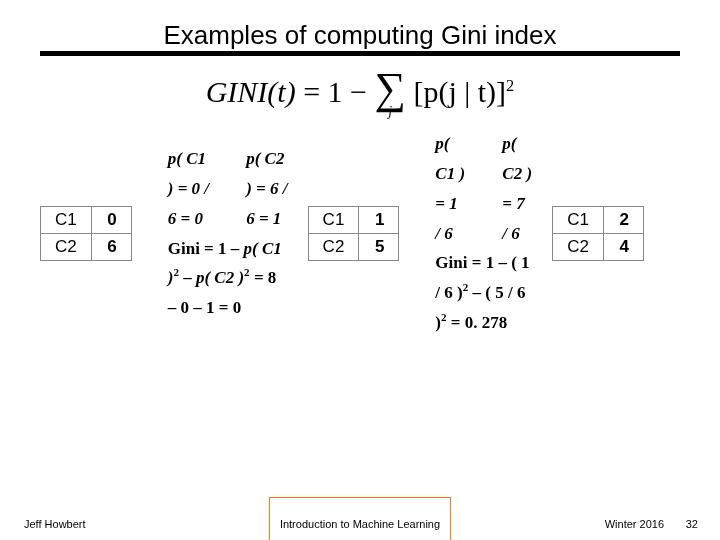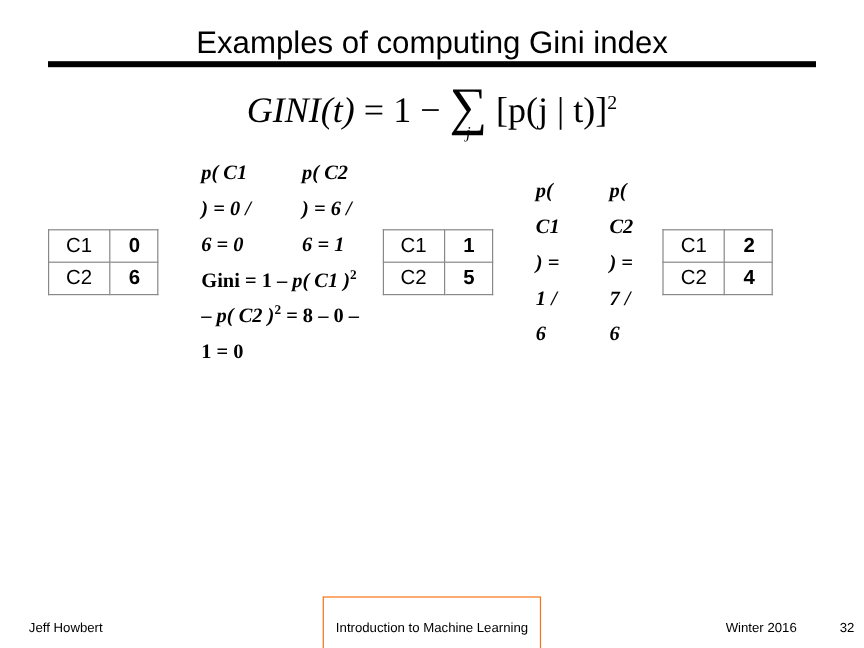--- a/index.html
+++ b/index.html
@@ -20,21 +20,21 @@
   .tbl td { border: 1px solid #888; padding: 3px 14px; font-family: Arial, sans-serif; font-size: 17px; background: #fff; }
   .tbl td.val { font-weight: bold; text-align: right; min-width: 40px; }
   .eqs { font-family: Liberation Serif, serif; font-size: 17px; font-weight: bold; line-height: 1.75; }
   .eqs .ital { font-style: italic; }
   .eqs .p-line { display: flex; gap: 36px; }
   .eqs sup { font-size: 0.65em; vertical-align: super; }
   .footer { position: absolute; left: 0; right: 0; bottom: 10px; display: flex; align-items: center; font-size: 11px; margin-top: 48px; }
   .footer .author { margin-left: 24px; }
   .footer .course { position: absolute; left: 50%; transform: translateX(-50%); border: 1px solid #f97316; padding: 20px 10px; }
   .footer .term { margin-left: auto; margin-right: 56px; }
-  .footer .pagenum { position: absolute; right: 8px; }
+  .footer .pagenum { position: absolute; right: 22px; }
 </style>
 </head>
 <body>
 
 <div class="slide">
 
   <div class="title">Examples of computing Gini index</div>
   <hr class="rule">
 
   <div class="formula-row">
@@ -88,20 +88,23 @@
               <td>C2</td>
               <td class="val">5</td>
             </tr>
       </tbody>
         </table>
       <div class="eqs">
         <div class="p-line">
           <span class="ital">p( C1 ) = 1 / 6</span>
           <span class="ital">p( C2 ) = 7 / 6</span>
         </div>
+        <div>
+          <span>Gini = 1 – ( 1 / 6 )</span><sup>2</sup><span> – ( 5 / 6 )</span><sup>2</sup><span> = 0. 278</span>
+        </div>
       </div>
     </div>
 
     <div class="example">
       <table class="tbl">
         <tbody>
             <tr>
               <td>C1</td>
               <td class="val">2</td>
             </tr>

